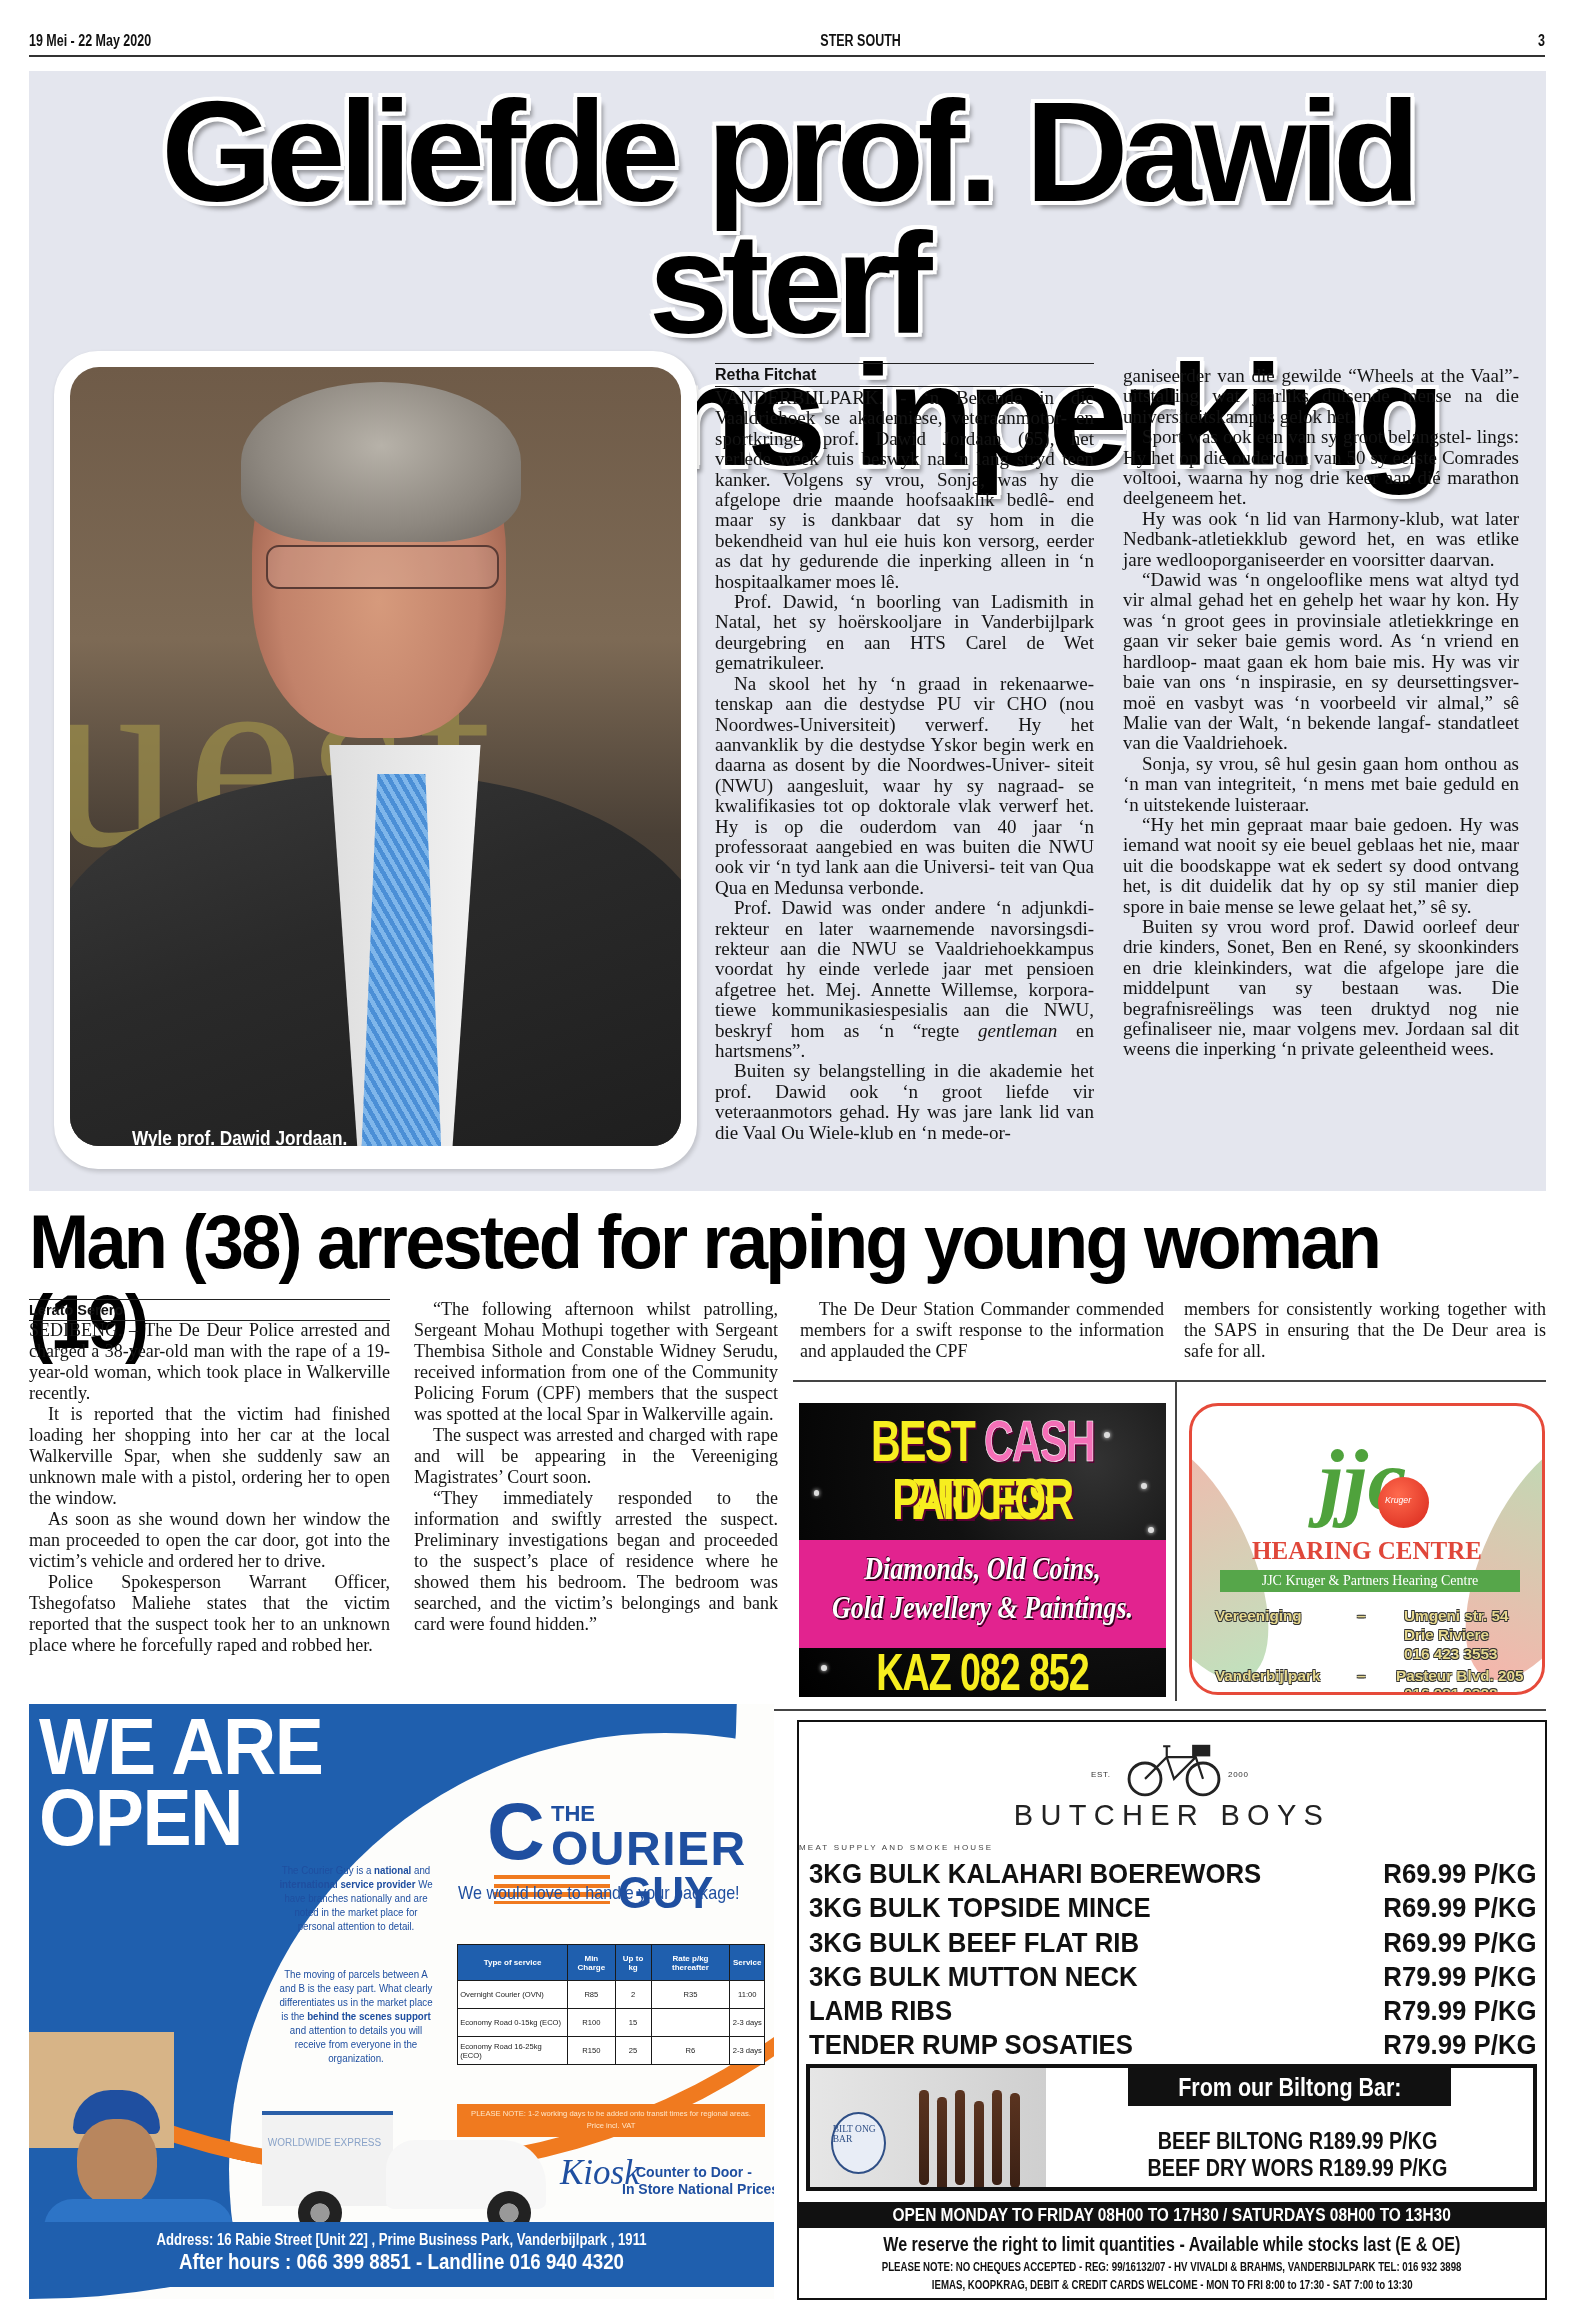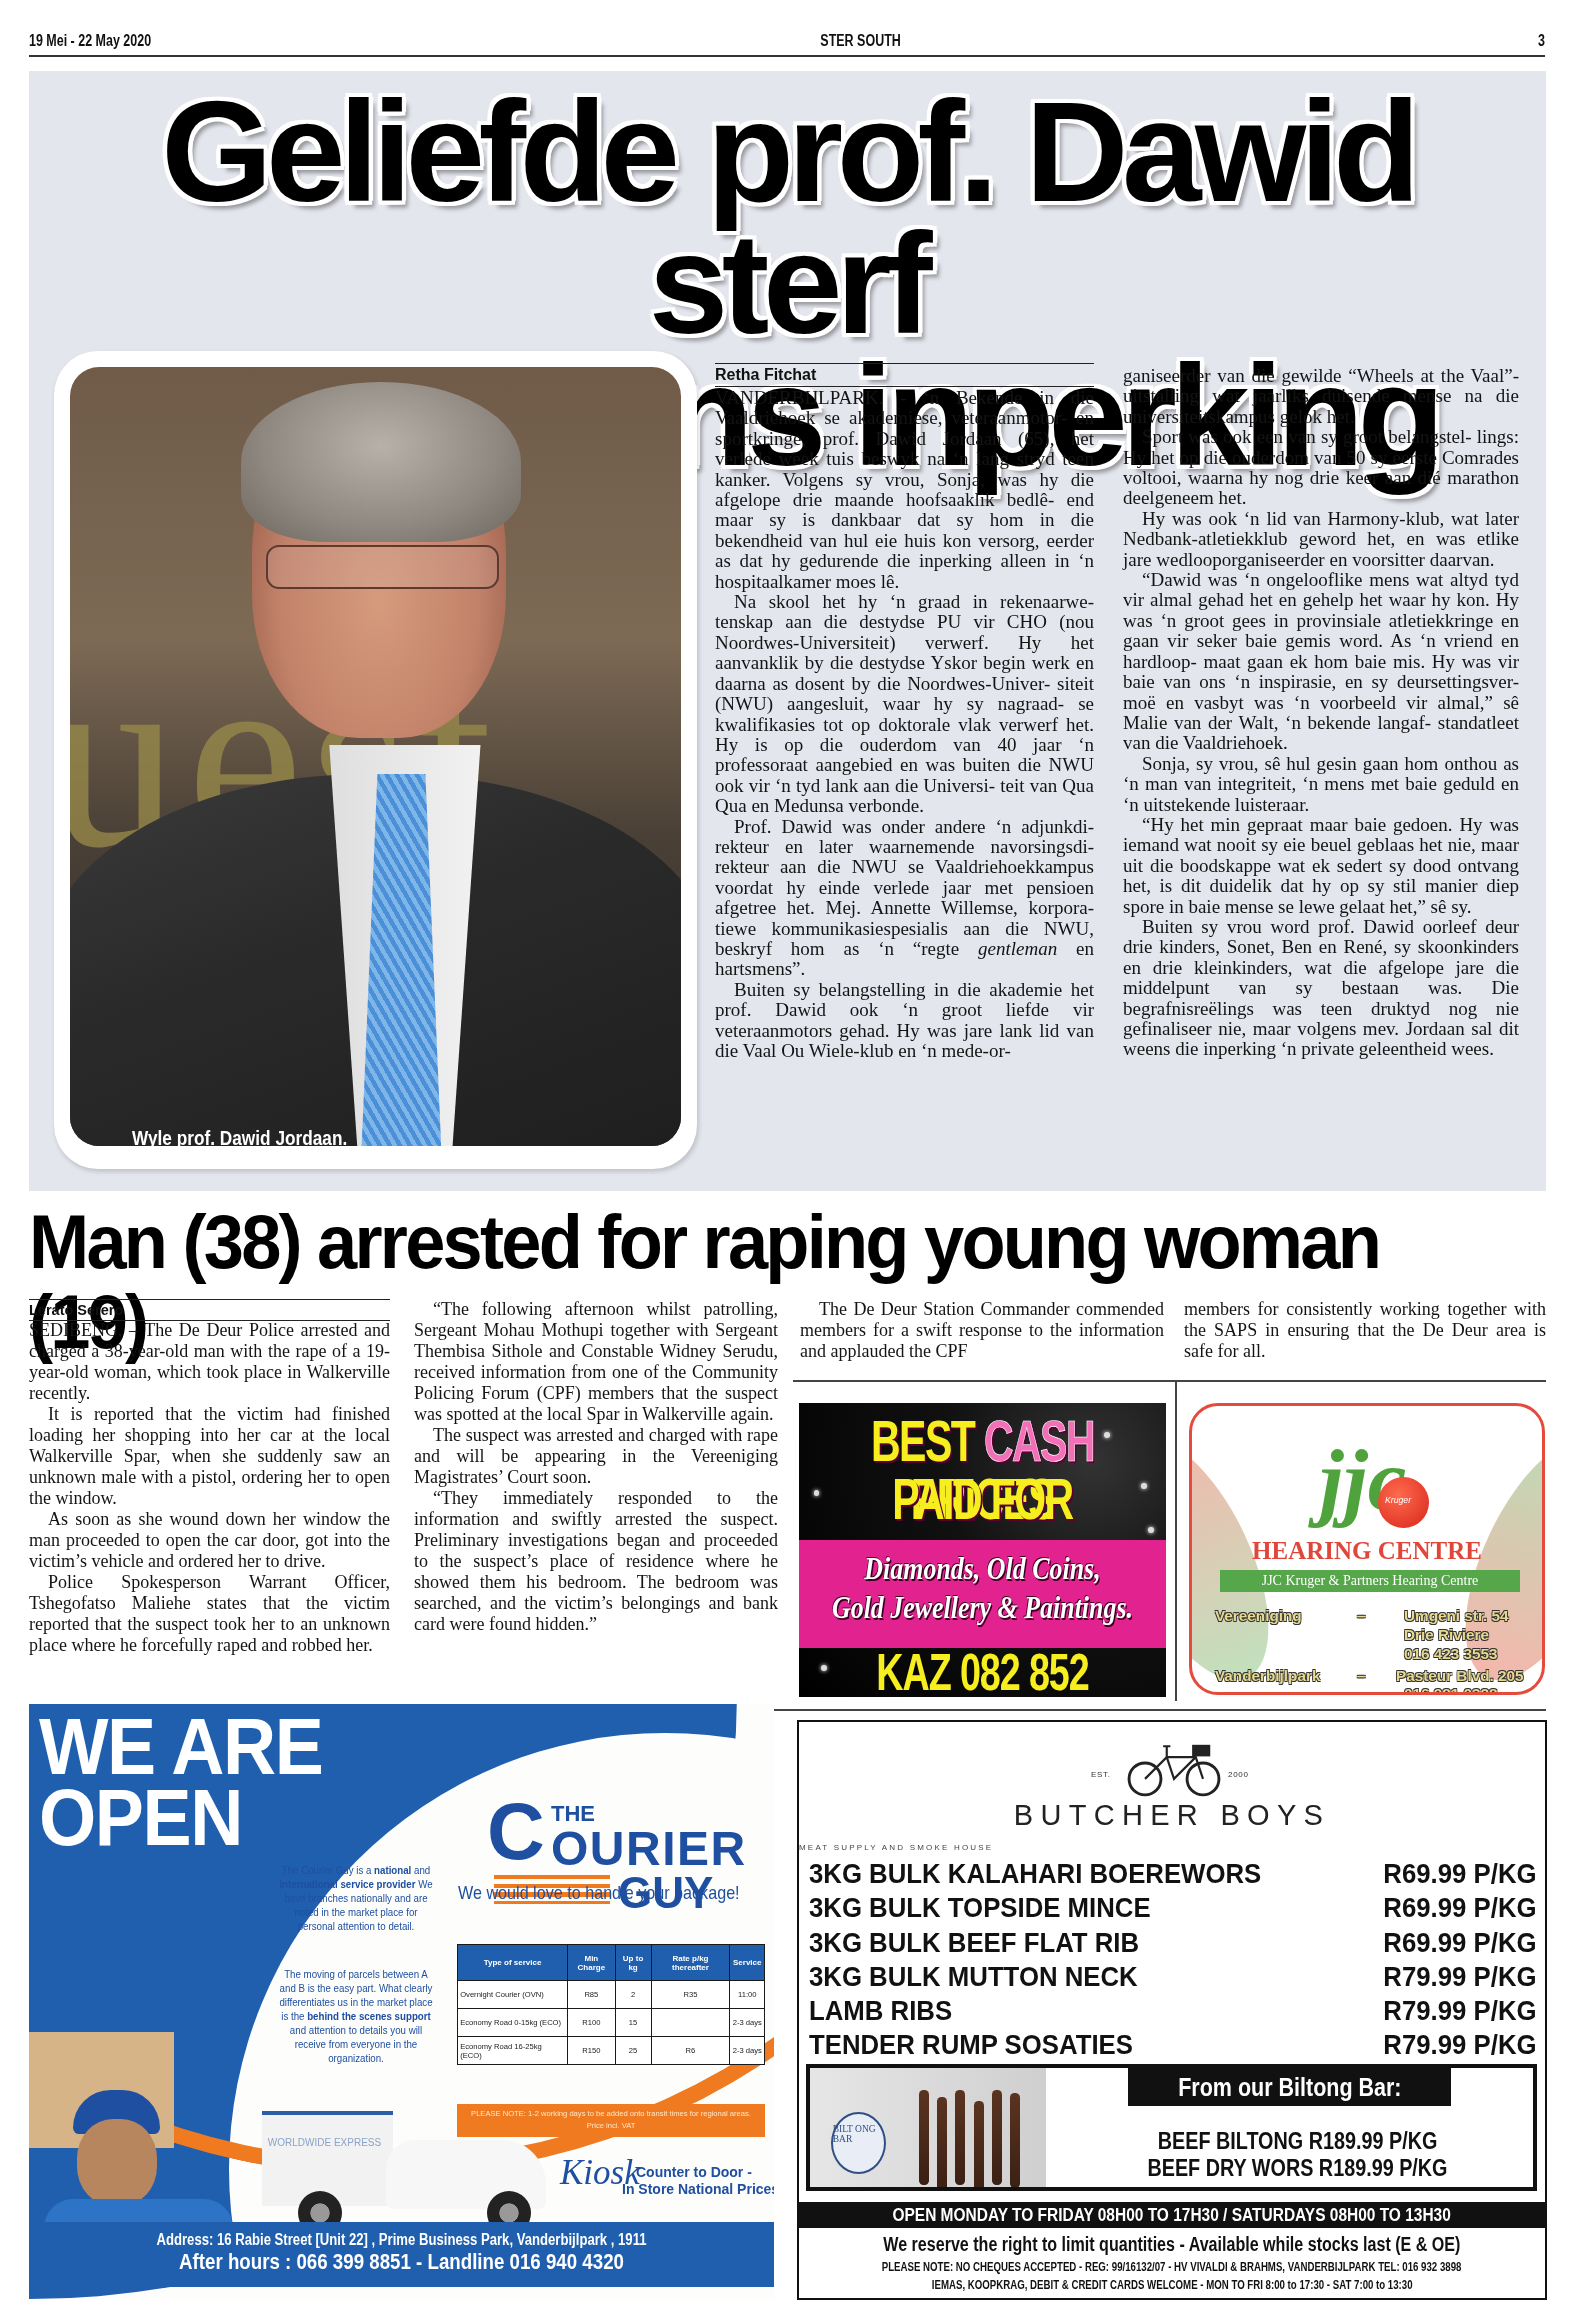--- a/index.html
+++ b/index.html
@@ -153,20 +153,21 @@
       <div class="hair"></div>
       <div class="glasses"></div>
       <div class="caption">Wyle prof. Dawid Jordaan.</div>
     </div>
   </div>
 
   <div class="byline" style="left:686px; top:292px; width:379px;">Retha Fitchat</div>
 
   <div class="col" style="left:686px; top:317px; width:379px;">
     <p class="first">VANDERBIJLPARK. - ‘n Bekende in die Vaaldriehoek se akademiese, veteraanmotor- en sportkringe, prof. Dawid Jordaan (65), het verlede week tuis beswyk na ‘n lang stryd teen kanker. Volgens sy vrou, Sonja, was hy die afgelope drie maande hoofsaaklik bedlê- end maar sy is dankbaar dat sy hom in die bekendheid van hul eie huis kon versorg, eerder as dat hy gedurende die inperking alleen in ‘n hospitaalkamer moes lê.</p>
+    <p>Prof. Dawid, ‘n boorling van Ladismith in Natal, het sy hoërskooljare in Vanderbijlpark deurgebring en aan HTS Carel de Wet gematrikuleer.</p>
     <p>Na skool het hy ‘n graad in rekenaarwe- tenskap aan die destydse PU vir CHO (nou Noordwes-Universiteit) verwerf. Hy het aanvanklik by die destydse Yskor begin werk en daarna as dosent by die Noordwes-Univer- siteit (NWU) aangesluit, waar hy sy nagraad- se kwalifikasies tot op doktorale vlak verwerf het. Hy is op die ouderdom van 40 jaar ‘n professoraat aangebied en was buiten die NWU ook vir ‘n tyd lank aan die Universi- teit van Qua Qua en Medunsa verbonde.</p>
     <p><span>Prof. Dawid was onder andere ‘n adjunkdi- rekteur en later waarnemende navorsingsdi- rekteur aan die NWU se Vaaldriehoekkampus voordat hy einde verlede jaar met pensioen afgetree het. Mej. Annette Willemse, korpora- tiewe kommunikasiespesialis aan die NWU, beskryf hom as ‘n “regte</span> <em>gentleman</em> <span>en hartsmens”.</span></p>
     <p>Buiten sy belangstelling in die akademie het prof. Dawid ook ‘n groot liefde vir veteraanmotors gehad. Hy was jare lank lid van die Vaal Ou Wiele-klub en ‘n mede-or-</p>
   </div>
 
   <div class="col" style="left:1094px; top:295px; width:396px;">
     <p class="first">ganiseerder van die gewilde “Wheels at the Vaal”-uitstalling wat jaarliks duisende mense na die universiteitskampus gelok het.</p>
     <p>Sport was ook een van sy groot belangstel- lings: Hy het op die ouderdom van 50 sy eerste Comrades voltooi, waarna hy nog drie keer aan dié marathon deelgeneem het.</p>
     <p>Hy was ook ‘n lid van Harmony-klub, wat later Nedbank-atletiekklub geword het, en was etlike jare wedlooporganiseerder en voorsitter daarvan.</p>
     <p>“Dawid was ‘n ongelooflike mens wat altyd tyd vir almal gehad het en gehelp het waar hy kon. Hy was ‘n groot gees in provinsiale atletiekkringe en gaan vir seker baie gemis word. As ‘n vriend en hardloop- maat gaan ek hom baie mis. Hy was vir baie van ons ‘n inspirasie, en sy deursettingsver- moë en vasbyt was ‘n voorbeeld vir almal,” sê Malie van der Walt, ‘n bekende langaf- standatleet van die Vaaldriehoek.</p>

